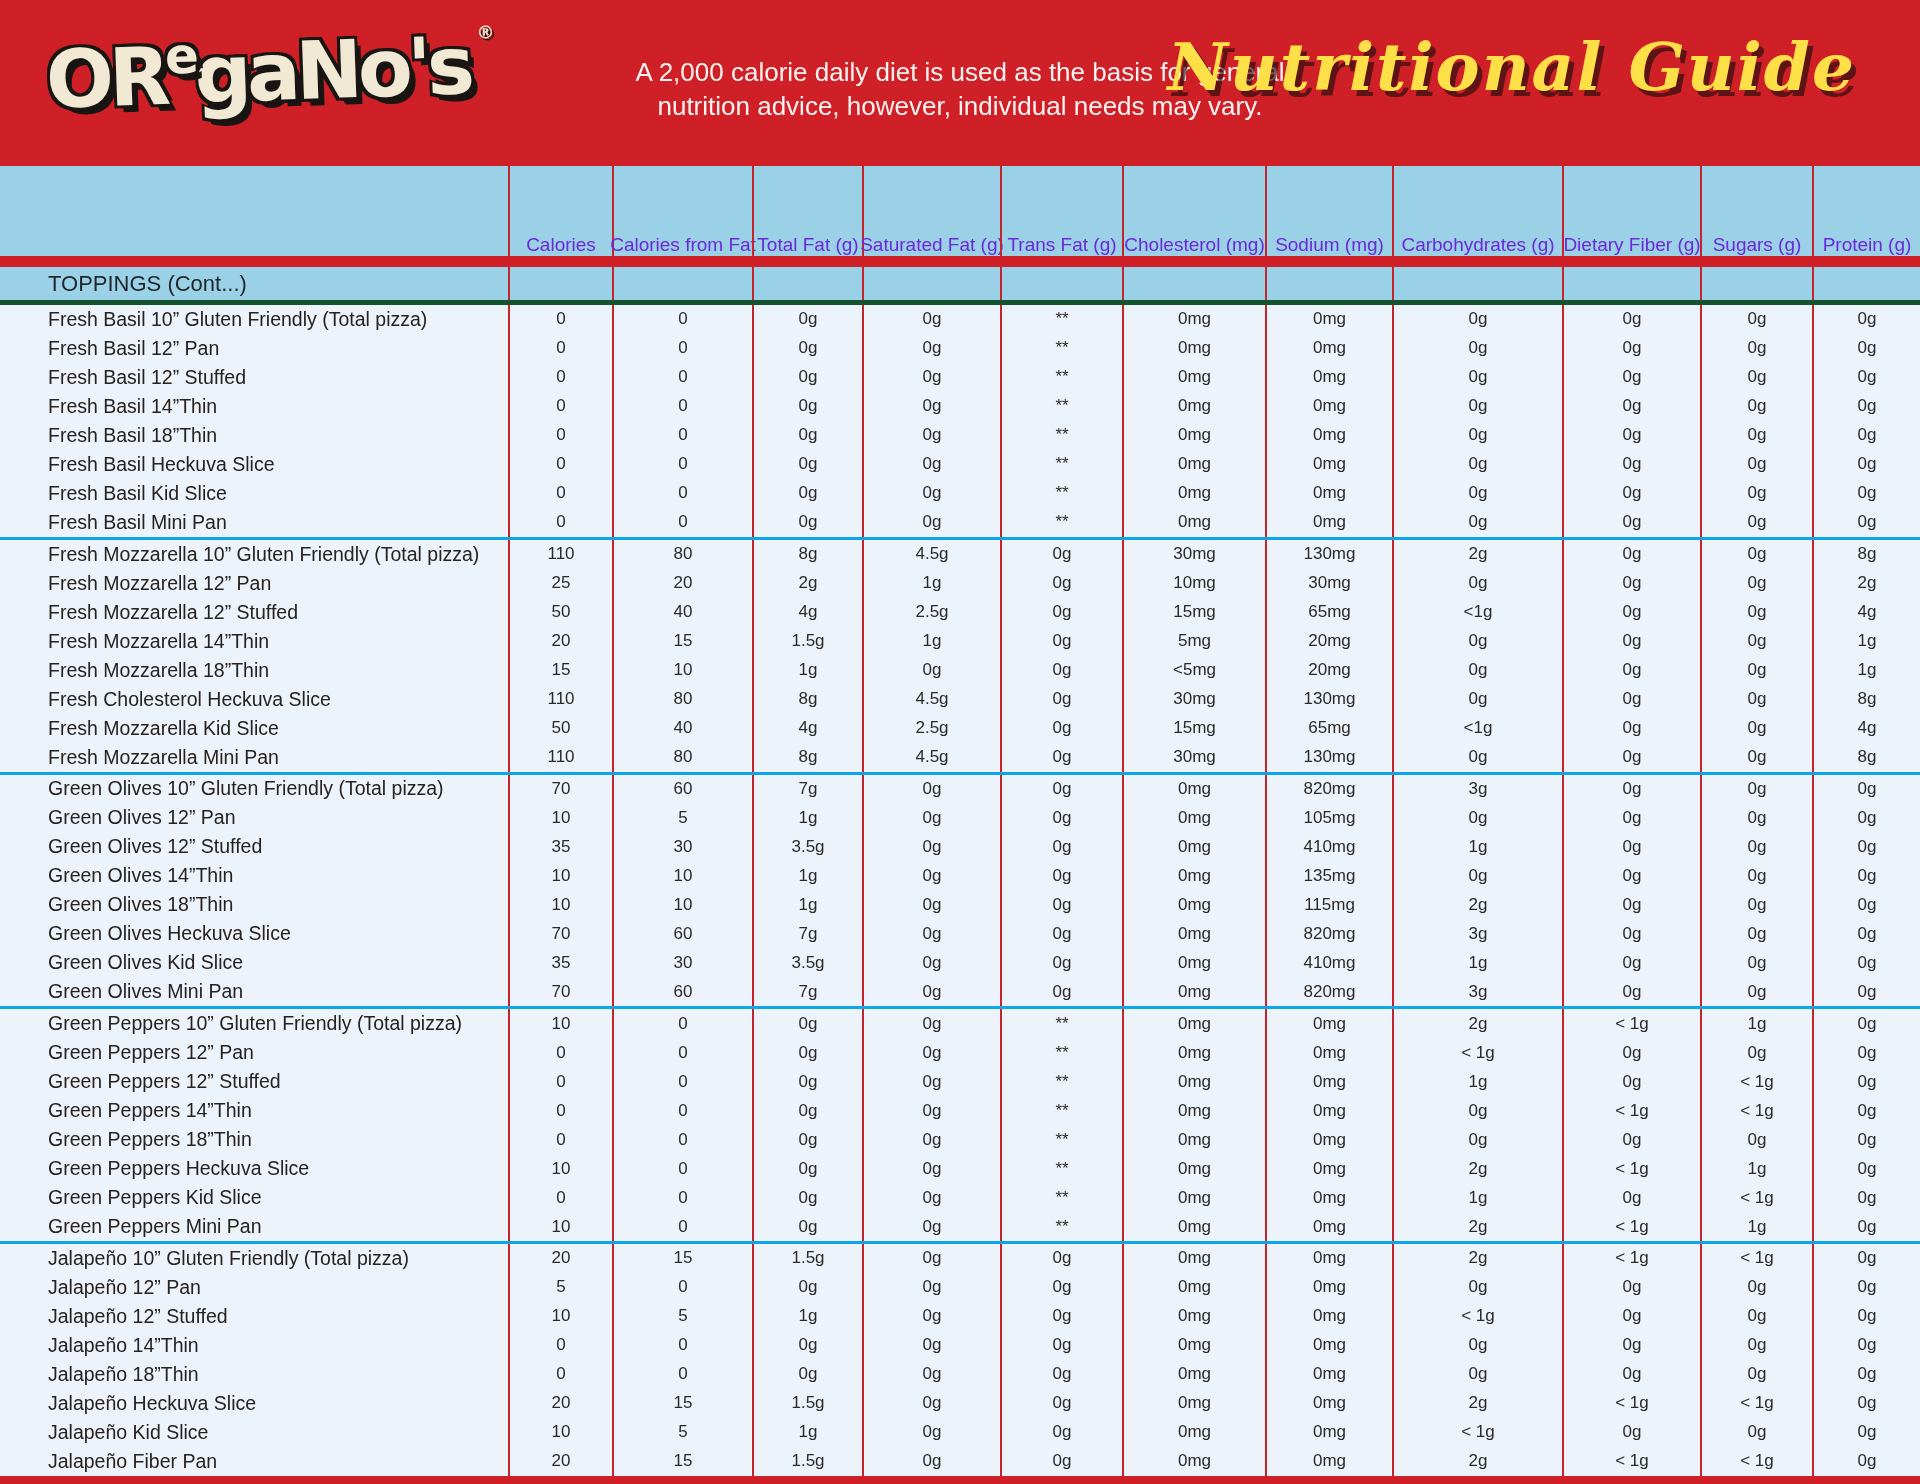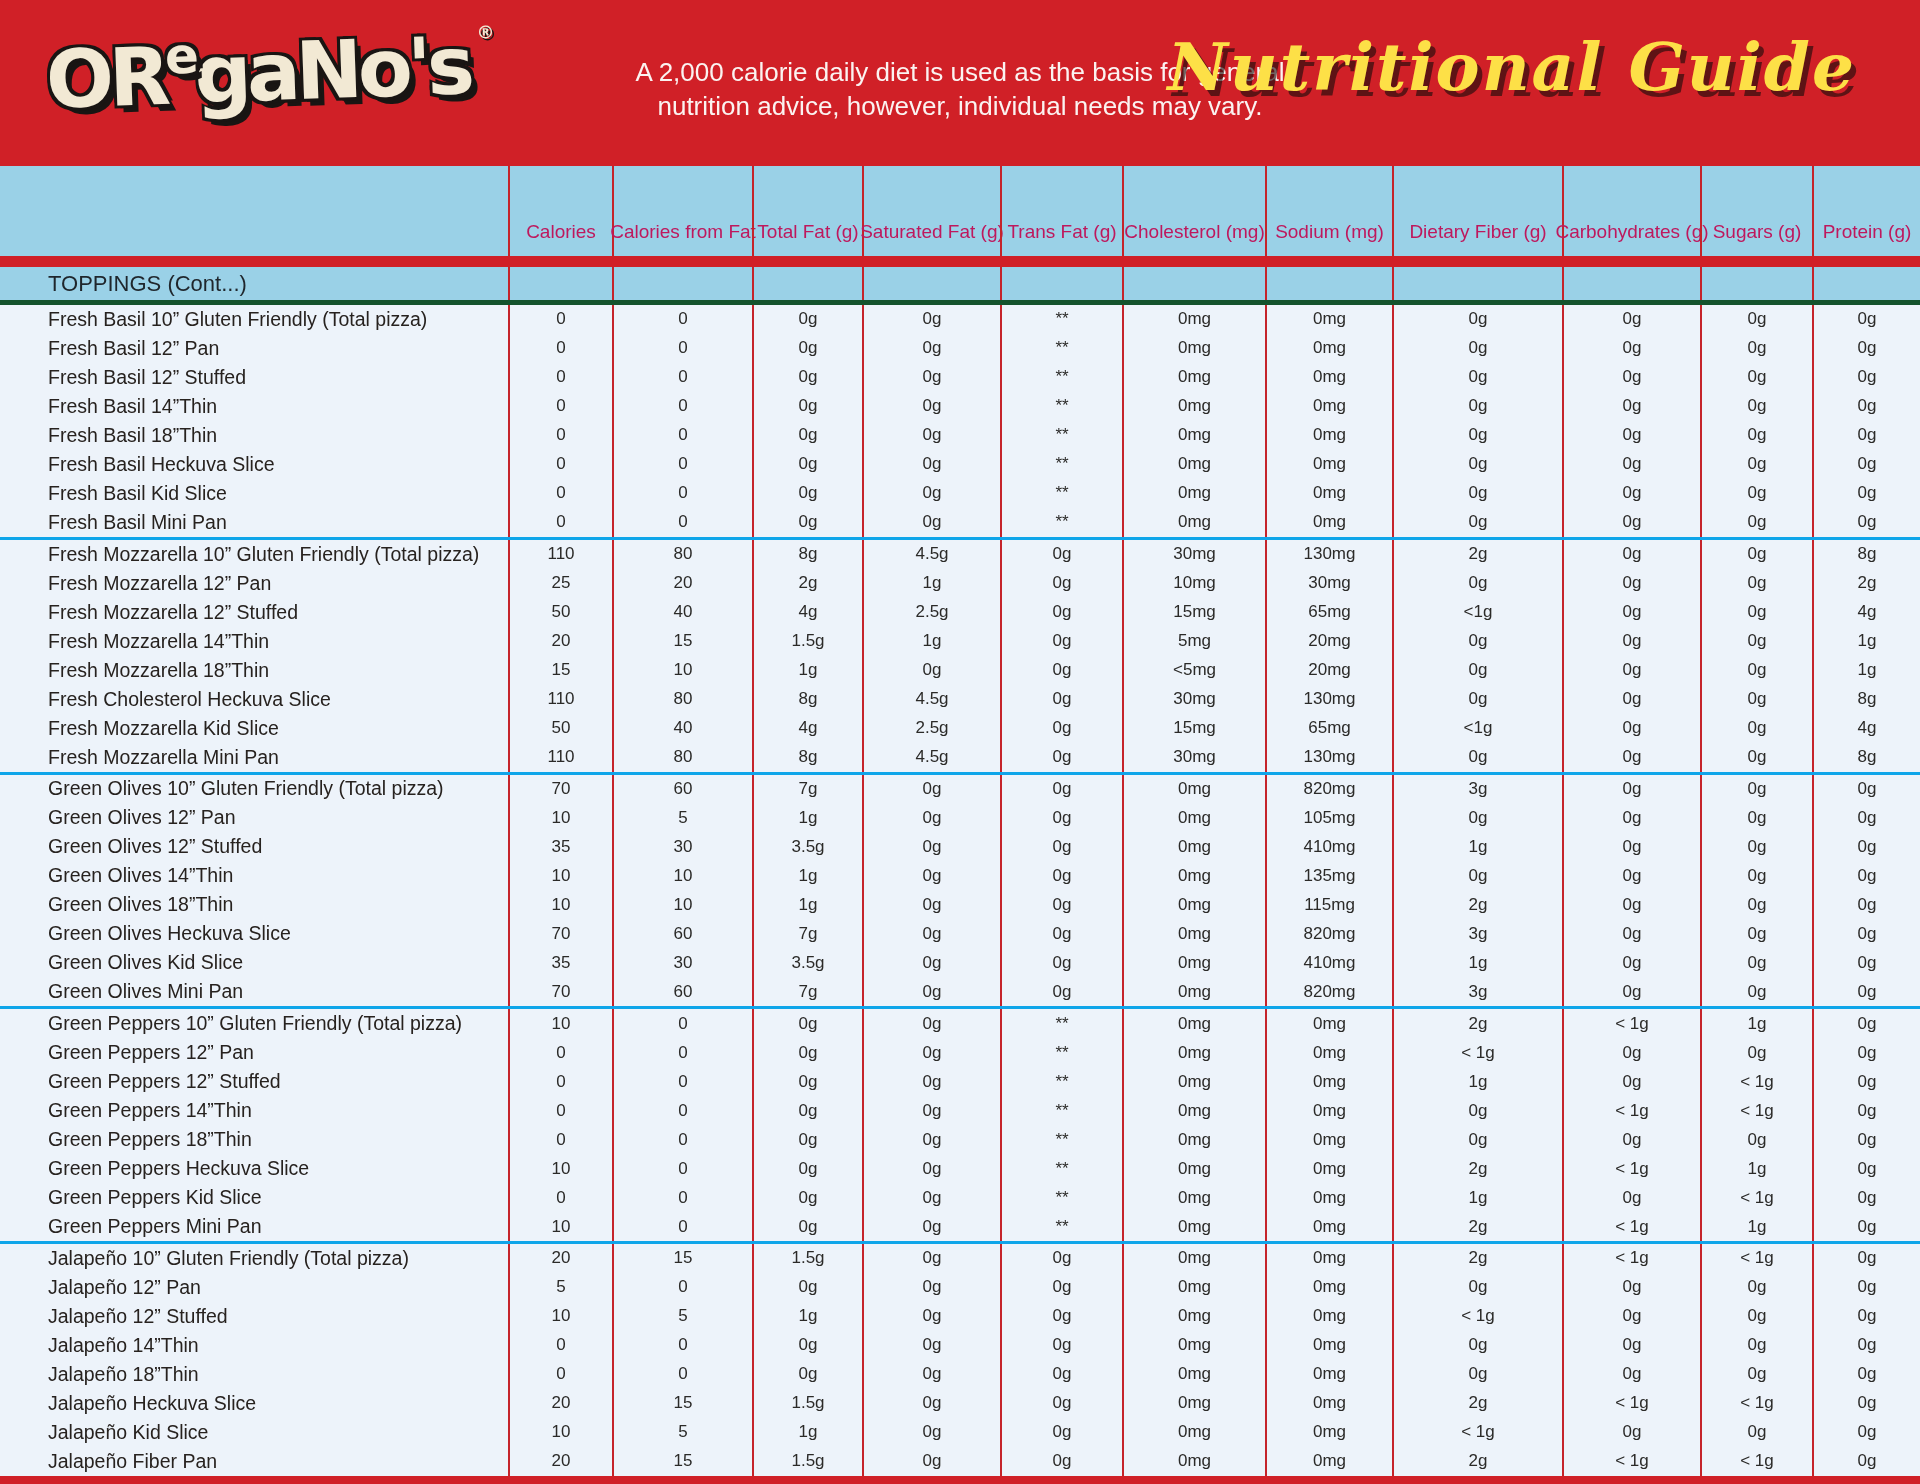--- a/index.html
+++ b/index.html
@@ -24,21 +24,21 @@
                  font-size:66px; color:#fde047; letter-spacing:2px;
                  text-shadow:5px 6px 0 rgba(25,12,12,0.62); }
 
   
   .grid { display:grid;
           grid-template-columns:508px 104px 140px 110px 138px 122px 143px 127px 170px 138px 112px 108px; }
 
   
   .colhead-band { height:90px; background:#9ad1e7; }
   .colhead-cell { display:flex; align-items:flex-end; justify-content:center;
-                  padding-bottom:13px; font-size:19px; color:#be185d; white-space:nowrap;
+                  font-size:19px; color:#6d28d9; white-space:nowrap;
                   border-left:2px solid #c5242a; overflow:visible; }
   .colhead-cell.first { border-left:none; }
 
   .red-band { height:11px; background:#d02027; }
 
   
   .section-bar { height:38px; background:#9ad1e7; border-bottom:5px solid #14532d; }
   .section-label-cell { display:flex; align-items:center; padding-left:48px;
                         font-size:22px; color:#1f262c; }
   .sb-cell { border-left:2px solid #c5242a; }
@@ -72,22 +72,22 @@
 
   <div class="colhead-band grid" id="colhead">
       <div class="colhead-cell first"></div>
       <div class="colhead-cell">Calories</div>
       <div class="colhead-cell">Calories from Fat</div>
       <div class="colhead-cell">Total Fat (g)</div>
       <div class="colhead-cell">Saturated Fat (g)</div>
       <div class="colhead-cell">Trans Fat (g)</div>
       <div class="colhead-cell">Cholesterol (mg)</div>
       <div class="colhead-cell">Sodium (mg)</div>
+      <div class="colhead-cell">Carbohydrates (g)</div>
       <div class="colhead-cell">Dietary Fiber (g)</div>
-      <div class="colhead-cell">Carbohydrates (g)</div>
       <div class="colhead-cell">Sugars (g)</div>
       <div class="colhead-cell">Protein (g)</div>
     </div>
 
   <div class="red-band"></div>
 
   <div class="section-bar grid" id="sectionbar">
     <div class="section-label-cell">TOPPINGS (Cont...)</div>
   <div class="sb-cell"></div>
       <div class="sb-cell"></div>

